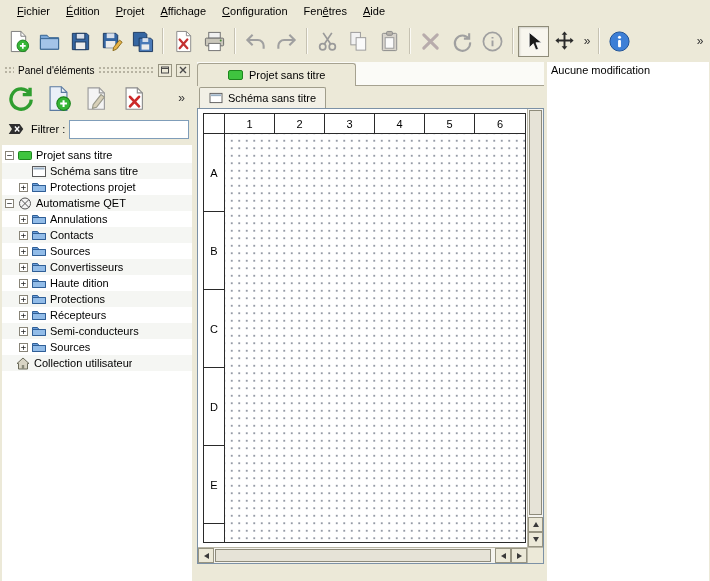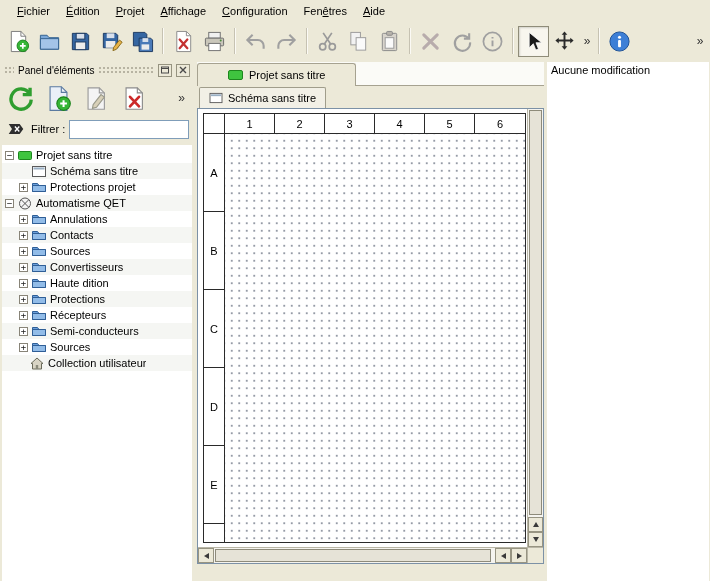--- a/index.html
+++ b/index.html
@@ -500,21 +500,21 @@
           <div class="tree-row" style="padding-left: 17px;">
             <span class="expander">+</span>
             <span class="tree-icon">
               <svg viewBox="0 0 14 13">
                 <path d="M0.5 2.5h5l1.5 2h6.5v6H0.5z" fill="#6ba1dd" stroke="#2f5e96"></path>
                 <path d="M0.5 4.5h13v6H0.5z" fill="#92bce8" stroke="#2f5e96"></path>
               </svg>
             </span>
             <span class="tree-label">Sources</span>
           </div>
-          <div class="tree-row" style="padding-left: 15px;">
+          <div class="tree-row" style="padding-left: 1px;">
             <span class="expander-spacer"></span>
             <span class="tree-icon">
               <svg viewBox="0 0 14 13">
                 <path d="M7 1L1 6.5h1.5V12h9V6.5H13z" fill="#d8d4c4" stroke="#6a6a5a"></path>
                 <rect x="5.8" y="8" width="2.4" height="4" fill="#8a8a7a"></rect>
               </svg>
             </span>
             <span class="tree-label">Collection utilisateur</span>
           </div>
         </div>

